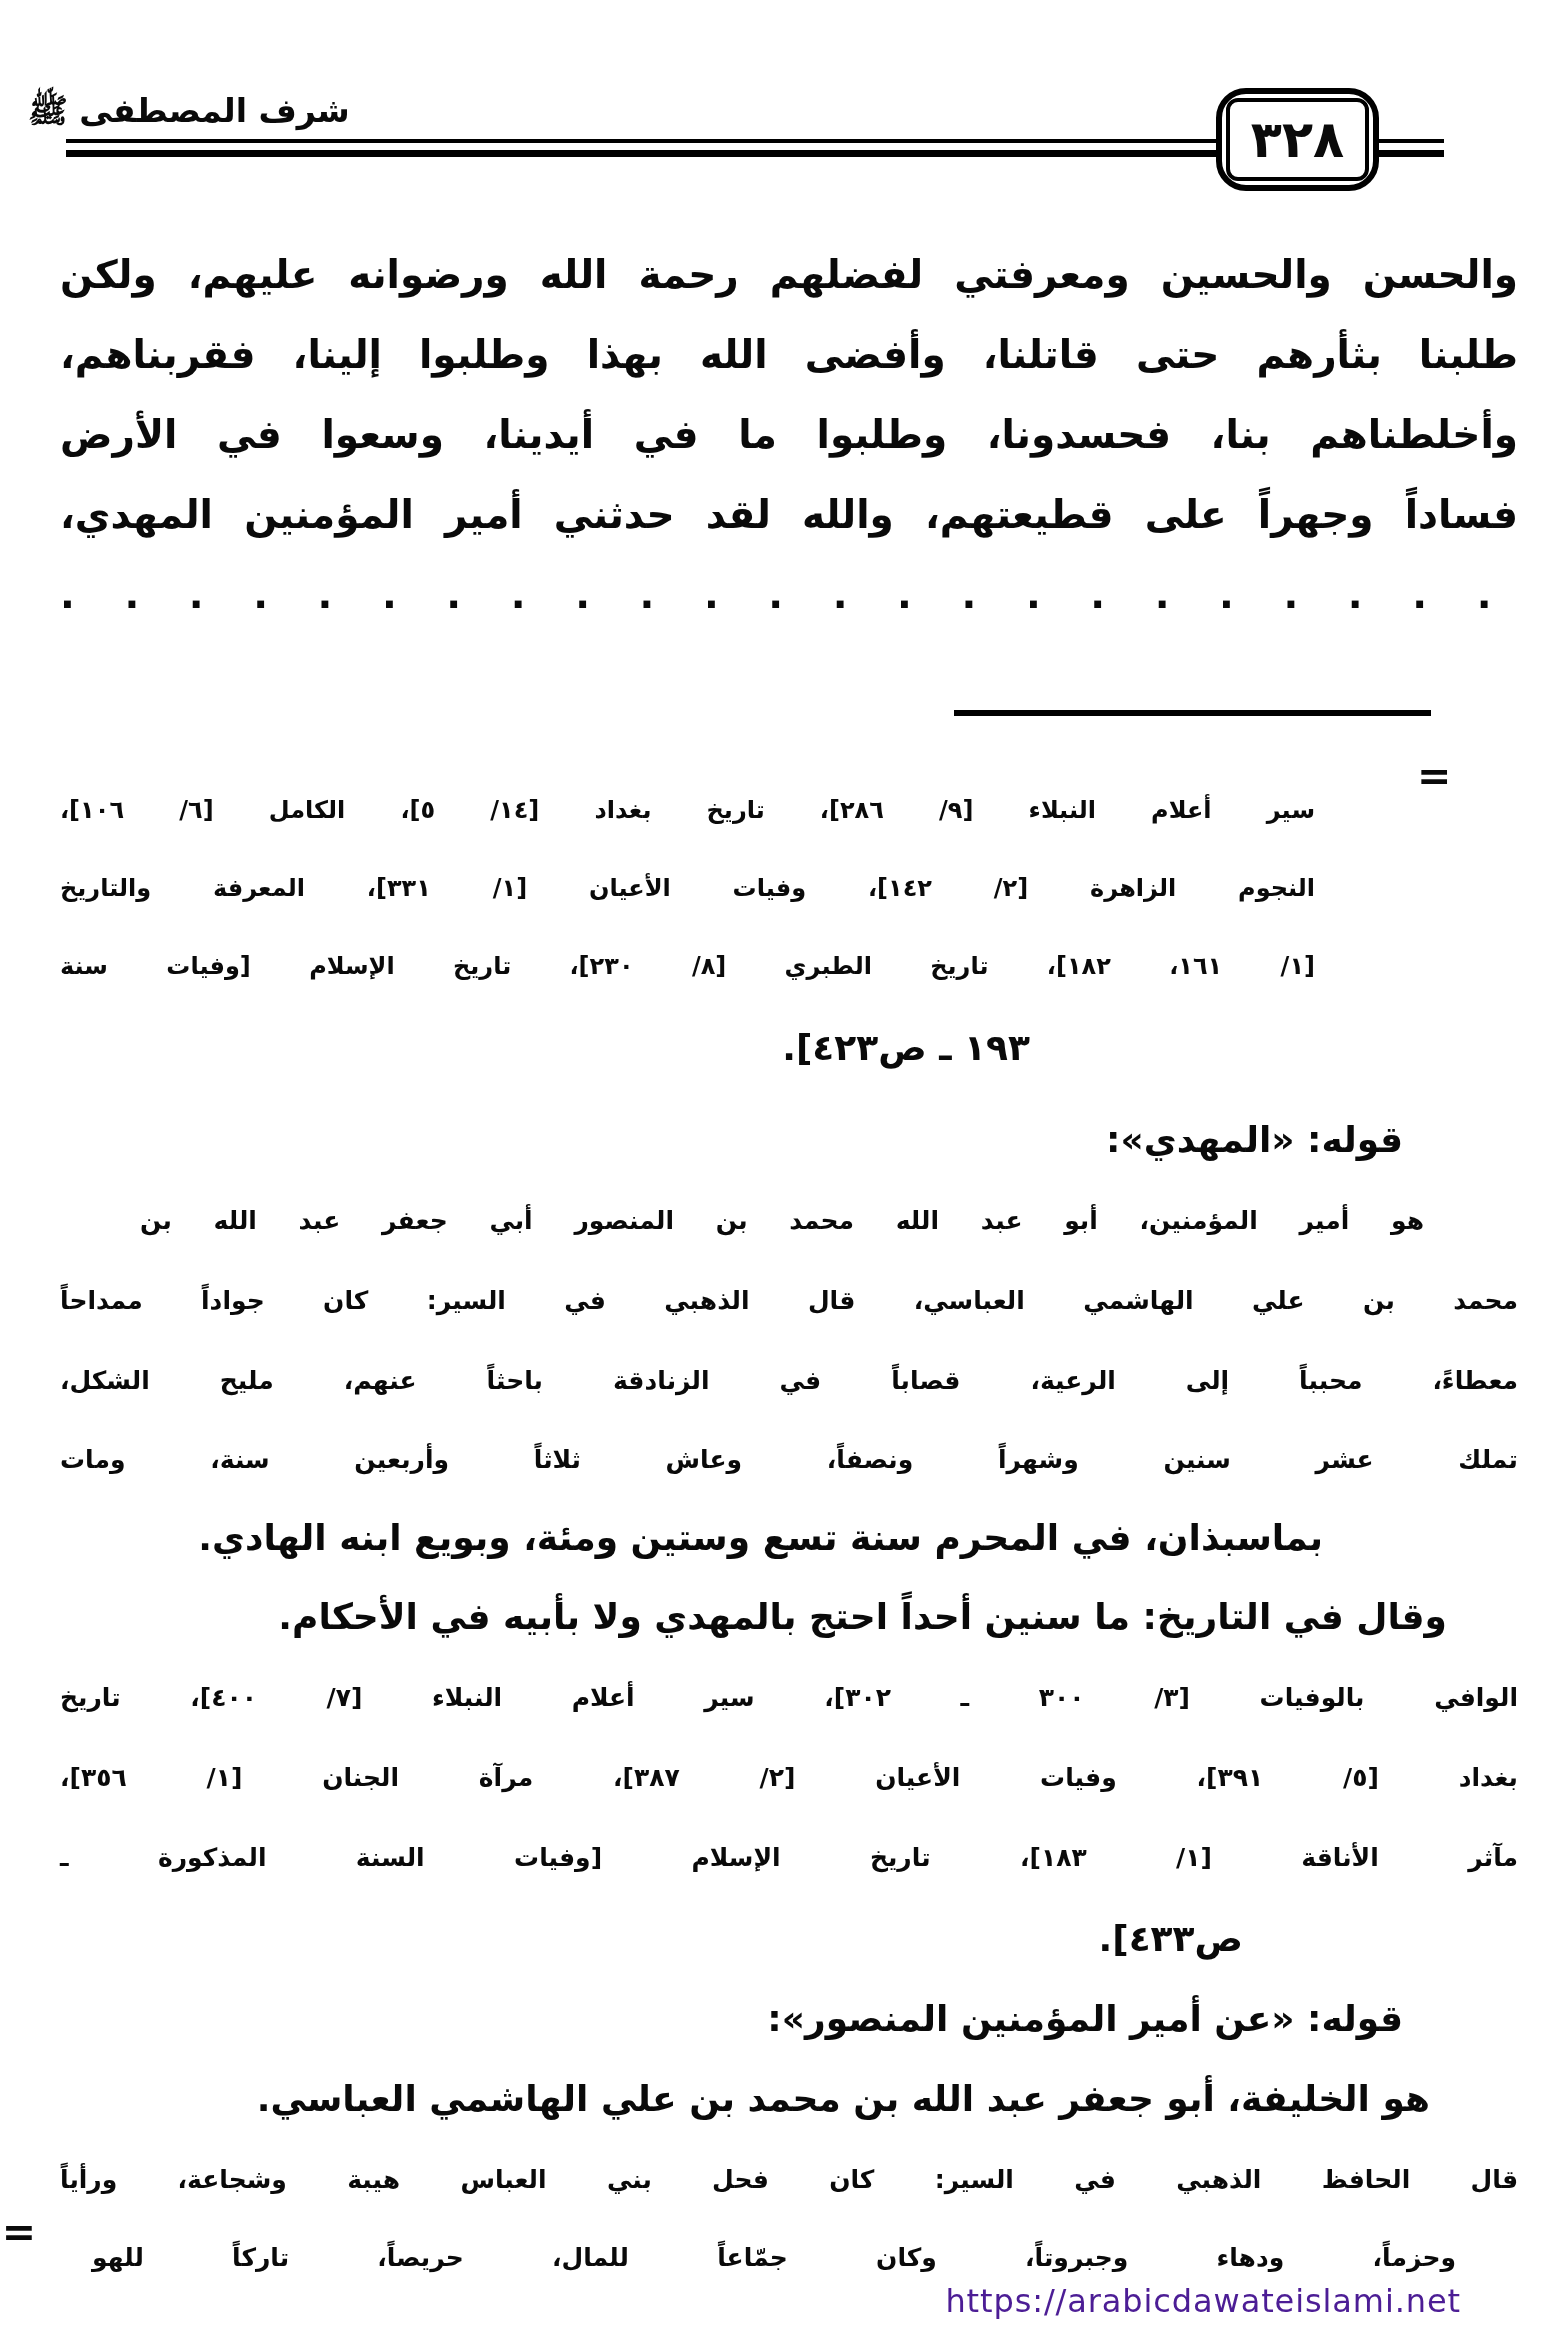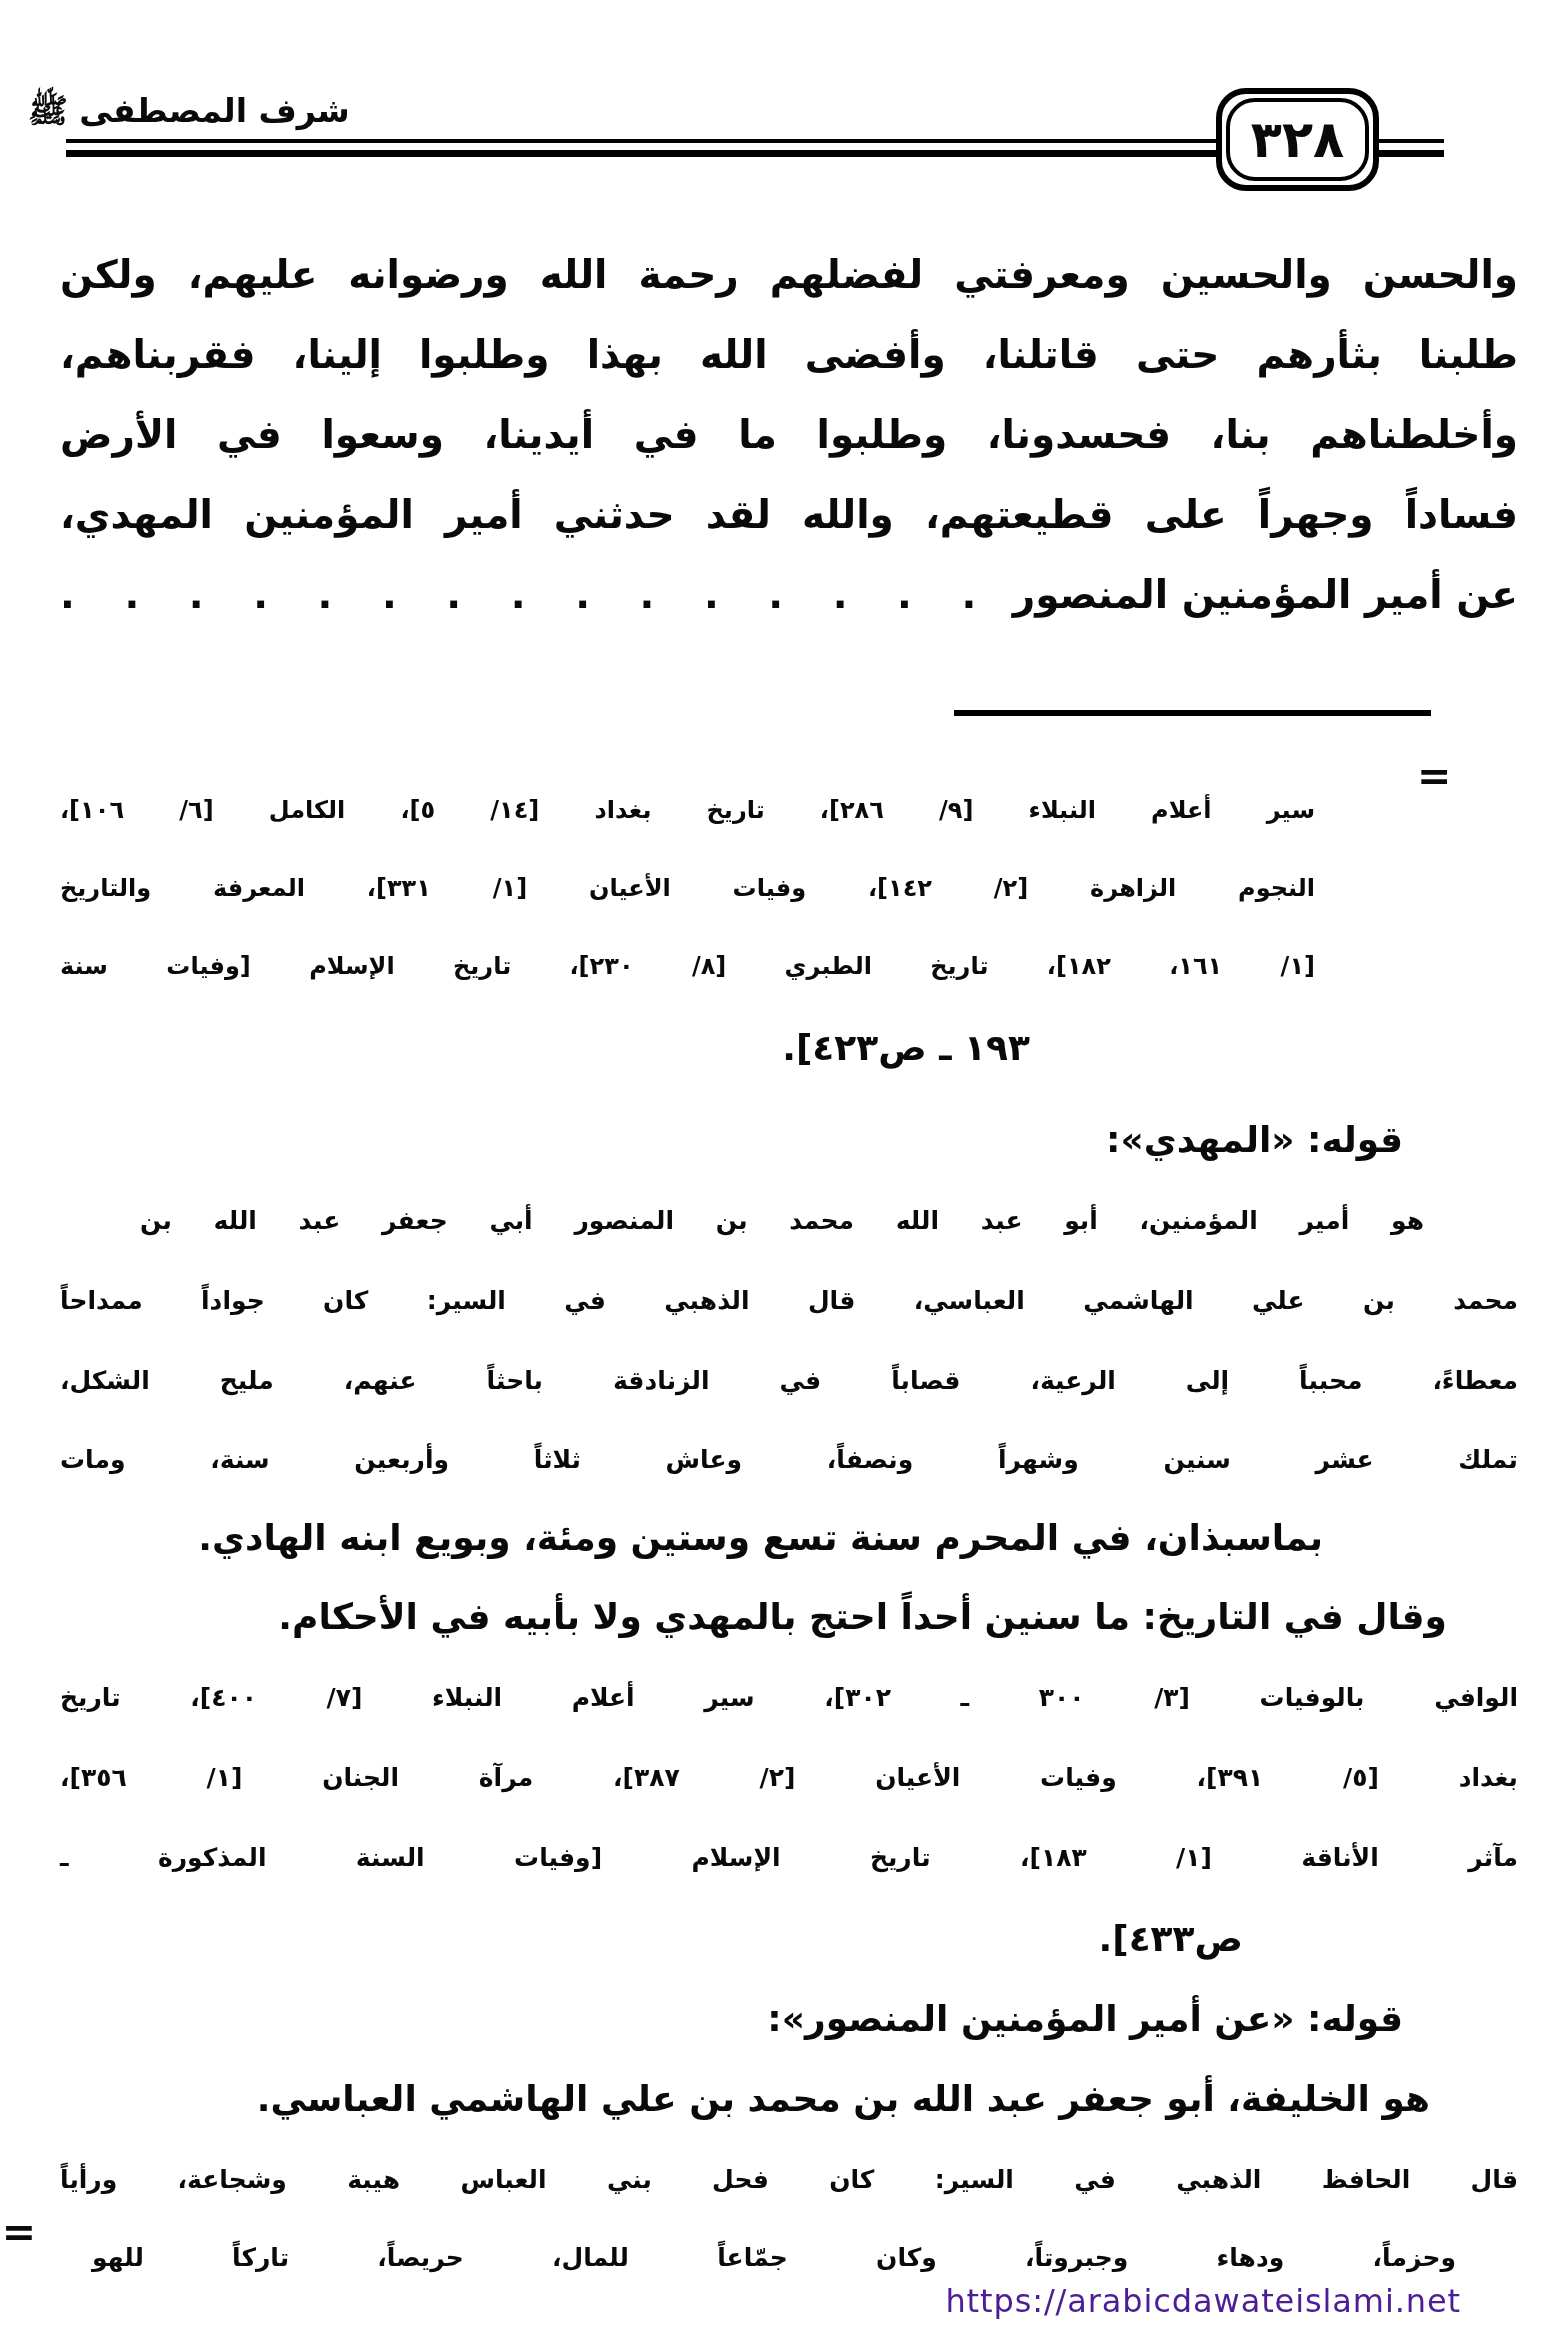--- a/index.html
+++ b/index.html
@@ -18,21 +18,21 @@
   .head-rule{
     left:66px;top:139px;width:1378px;height:7px;
     border-top:4.4px solid #000;border-bottom:7px solid #000;
   }
   .page-num-box{
     left:1216px;top:88px;width:163px;height:103px;background:#ffffff;
     border:6.2px solid #000;border-radius:30px;box-sizing:border-box;padding:4.4px;
   }
   .page-num-inner{
     width:100%;height:100%;box-sizing:border-box;
-    border:4.4px solid #000;border-radius:29px;
+    border:4.4px solid #000;border-radius:12px;
     display:flex;align-items:center;justify-content:center;
     font-size:51px;
   }
   
   .bl{
     left:60px;width:1458px;height:80px;
     font-size:39px;line-height:80px;direction:rtl;
     text-align:justify;text-align-last:justify;
   }
   .dots-line{
@@ -78,21 +78,20 @@
 <div class="abs page-num-box">
   <div class="page-num-inner">٣٢٨</div>
 </div>
 
 <div class="abs bl" style="top:235px">والحسن والحسين ومعرفتي لفضلهم رحمة الله ورضوانه عليهم، ولكن</div>
 <div class="abs bl" style="top:315px">طلبنا بثأرهم حتى قاتلنا، وأفضى الله بهذا وطلبوا إلينا، فقربناهم،</div>
 <div class="abs bl" style="top:395px">وأخلطناهم بنا، فحسدونا، وطلبوا ما في أيدينا، وسعوا في الأرض</div>
 <div class="abs bl" style="top:475px">فساداً وجهراً على قطيعتهم، والله لقد حدثني أمير المؤمنين المهدي،</div>
 
 <div class="abs dots-line" style="top:555px">
-  <span class="lead-text">عن أمير المؤمنين المنصور</span>
   <span class="dots">. . . . . . . . . . . . . . . . . . . . . . . . . . . . . . . . . . . . . . . .</span>
 </div>
 
 <div class="abs fn-rule"></div>
 <div class="abs eq-mark" style="left:1417px;top:756px">=</div>
 
 <div class="abs fl" style="top:771px">سير أعلام النبلاء [٩/ ٢٨٦]، تاريخ بغداد [١٤/ ٥]، الكامل [٦/ ١٠٦]،</div>
 <div class="abs fl" style="top:849px">النجوم الزاهرة [٢/ ١٤٢]، وفيات الأعيان [١/ ٣٣١]، المعرفة والتاريخ</div>
 <div class="abs fl" style="top:927px">[١/ ١٦١، ١٨٢]، تاريخ الطبري [٨/ ٢٣٠]، تاريخ الإسلام [وفيات سنة</div>
 <div class="abs pos-r" style="right:538px;top:1009px">١٩٣ ـ ص٤٢٣].</div>

